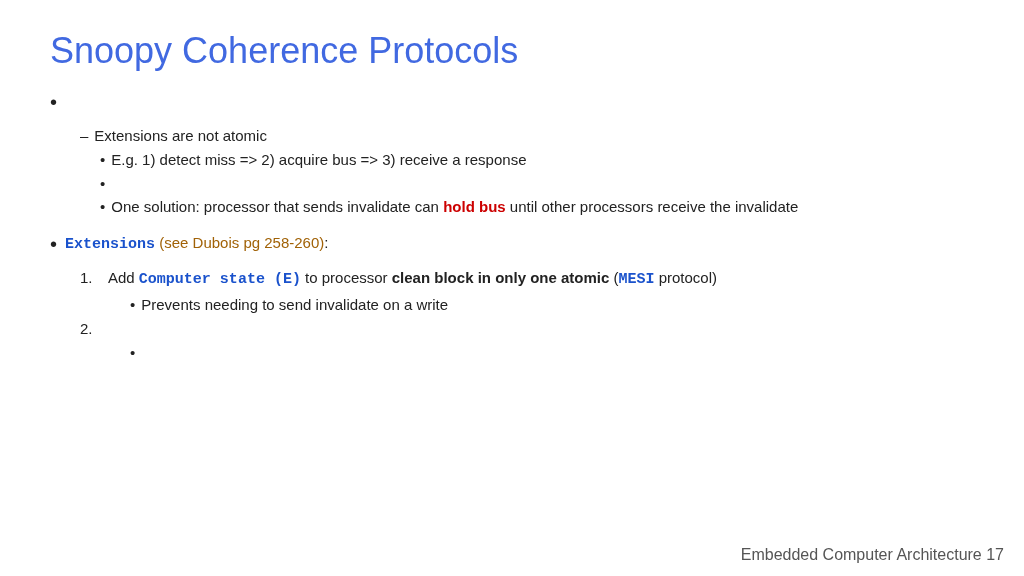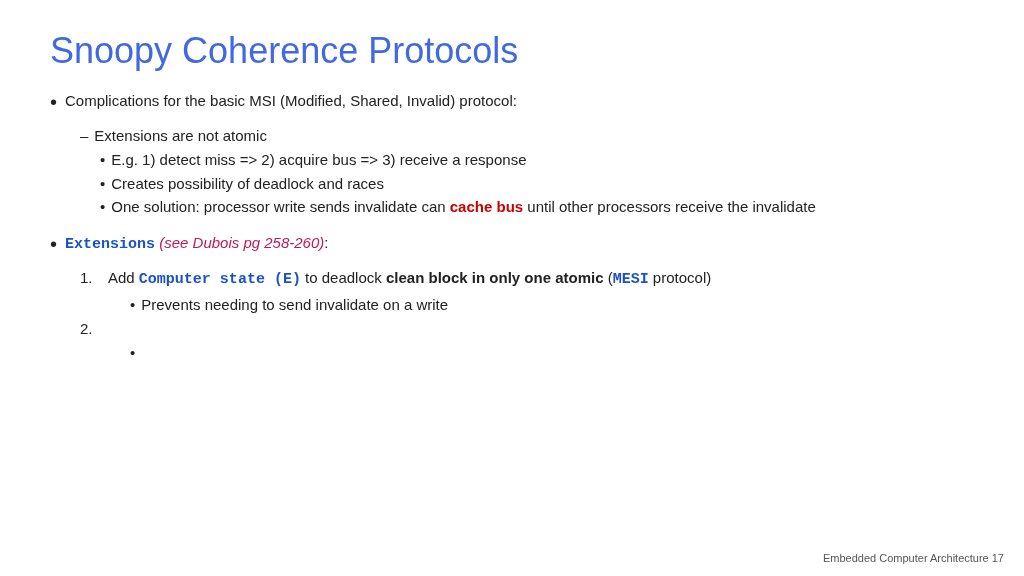--- a/index.html
+++ b/index.html
@@ -73,100 +73,97 @@
     .highlight-red {
       color: #cc0000;
       font-weight: bold;
     }
     .highlight-blue {
       color: #1a52cc;
       font-weight: bold;
       font-family: Liberation Mono, monospace;
     }
     .italic-blue {
-      color: #be185d;
-      font-style: italic;
+      color: #a16207;
     }
     .bold {
       font-weight: bold;
     }
     .extensions-section {
       margin-top: 14px;
     }
     .numbered-item {
       display: flex;
       align-items: flex-start;
       margin-bottom: 3px;
     }
     .num {
       min-width: 28px;
       flex-shrink: 0;
     }
     .footer {
       position: absolute;
       bottom: 12px;
       right: 20px;
-      font-size: 11px;
+      font-size: 16px;
       color: #555;
     }
   </style>
 </head>
 <body>
 
 <div class="slide">
 
   <div class="title">Snoopy Coherence Protocols</div>
 
   <div class="content">
 
     <div class="bullet-main">
       <span class="bullet-dot">•</span>
-      <span>Complications for the basic MSI (Modified, Shared, Invalid) protocol:</span>
     </div>
 
     <div class="indent-1 dash-item">
       <span class="dash">–</span>
       <span>Extensions are not atomic</span>
     </div>
 
     <div class="indent-2">
 
       <div class="sub-bullet">
         <span class="sub-dot">•</span>
         <span>E.g. 1) detect miss =&gt; 2) acquire bus =&gt; 3) receive a response</span>
       </div>
 
       <div class="sub-bullet">
         <span class="sub-dot">•</span>
-        <span>Creates possibility of deadlock and races</span>
       </div>
 
       <div class="sub-bullet">
         <span class="sub-dot">•</span>
         <span>
-          <span>One solution:  processor write sends invalidate can </span><span class="highlight-red">cache bus</span><span> until other processors receive the invalidate</span>
+          <span>One solution:  processor that sends invalidate can </span><span class="highlight-red">hold bus</span><span> until other processors receive the invalidate</span>
         </span>
       </div>
 
     </div>
 
     <div class="extensions-section">
 
       <div class="bullet-main">
         <span class="bullet-dot">•</span>
         <span>
           <span class="highlight-blue bold">Extensions</span><span class="italic-blue"> (see Dubois pg 258-260)</span><span>:</span>
         </span>
       </div>
 
       <div class="indent-1">
         <div class="numbered-item">
           <span class="num">1.</span>
           <span>
-            <span>Add </span><span class="highlight-blue bold">Computer state (E)</span><span> to deadlock </span><span class="bold">clean block in only one atomic</span><span> (</span><span class="highlight-blue bold">MESI</span><span> protocol)</span>
+            <span>Add </span><span class="highlight-blue bold">Computer state (E)</span><span> to processor </span><span class="bold">clean block in only one atomic</span><span> (</span><span class="highlight-blue bold">MESI</span><span> protocol)</span>
           </span>
         </div>
         <div class="sub-bullet indent-2">
           <span class="sub-dot">•</span>
           <span>Prevents needing to send invalidate on a write</span>
         </div>
       </div>
 
       <div class="indent-1">
         <div class="numbered-item">

